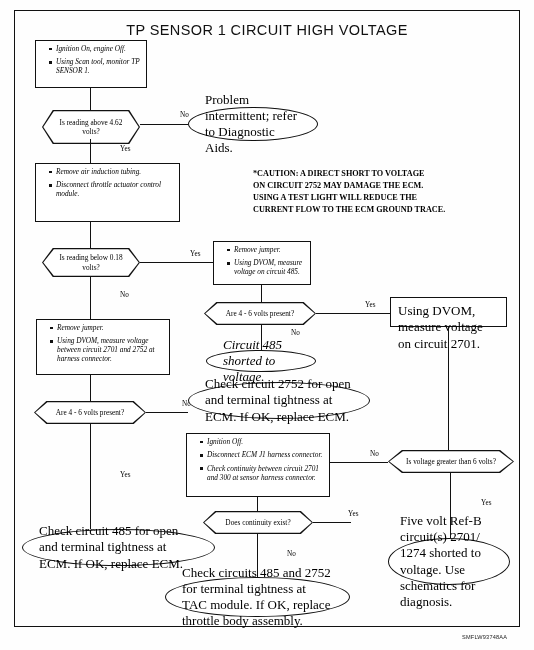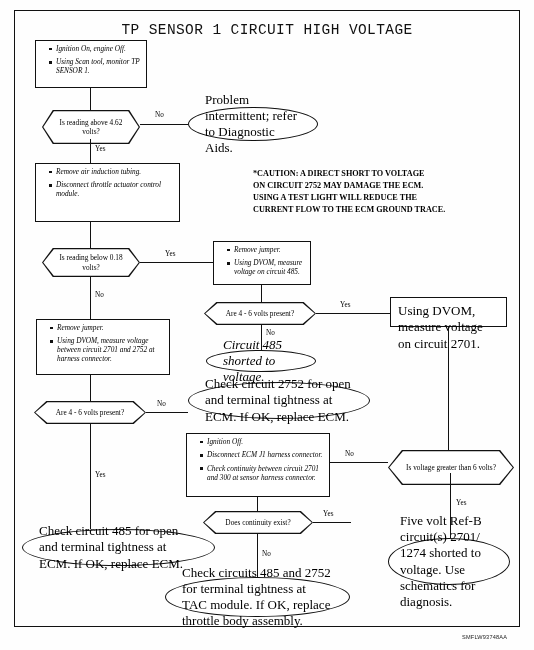--- a/index.html
+++ b/index.html
@@ -21,21 +21,21 @@
     left:14px; top:10px;
     width:506px; height:617px;
     border:1.3px solid #111;
     box-sizing:border-box;
   }
   .title{
     position:absolute;
     left:0; top:22px;
     width:534px;
     text-align:center;
-    font-family:Liberation Mono, monospace;
+    font-family:Liberation Sans, sans-serif;
     font-size:14.5px;
     letter-spacing:.4px;
     color:#111;
   }
   
   .node{
     position:absolute;
     box-sizing:border-box;
     color:#000;
   }
@@ -111,20 +111,21 @@
   
   .ln{position:absolute;background:#111;}
   .lnv{width:1.2px;}
   .lnh{height:1.2px;}
   .lbl{
     position:absolute;
     font-size:7.2px;
     line-height:1;
     color:#000;
     white-space:nowrap;
+    margin-left:25px;
   }
   
   .caution{
     position:absolute;
     font-family:"Liberation Serif", serif;
     font-weight:bold;
     font-size:8.2px;
     line-height:1.45;
     color:#000;
     white-space:pre-line;
@@ -245,21 +246,21 @@
     <ul class="bullets">
       <li>Ignition Off.</li>
       <li>Disconnect ECM J1 harness connector.</li>
       <li>Check continuity between circuit 2701 and 300 at sensor harness connector.</li>
     </ul>
   </div>
   <div class="ln lnh" style="left:330px; top:462px; width:58px;"></div>
   <div class="lbl" style="left:345px; top:451px;">No</div>
   <div class="ln lnv" style="left:257px; top:497px; height:14px;"></div>
 
-  <div class="hex" style="left:388px; top:450px; width:126px; height:35px;">
+  <div class="hex" style="left:388px; top:450px; width:126px; height:23px;">
     <div class="hexbg"></div>
     <div class="hexin"></div>
     <div class="hextxt">Is voltage greater than 6 volts?</div>
   </div>
   <div class="ln lnv" style="left:450px; top:473px; height:65px;"></div>
   <div class="lbl" style="left:456px; top:500px;">Yes</div>
 
   <div class="hex" style="left:203px; top:511px; width:110px; height:23px;">
     <div class="hexbg"></div>
     <div class="hexin"></div>

